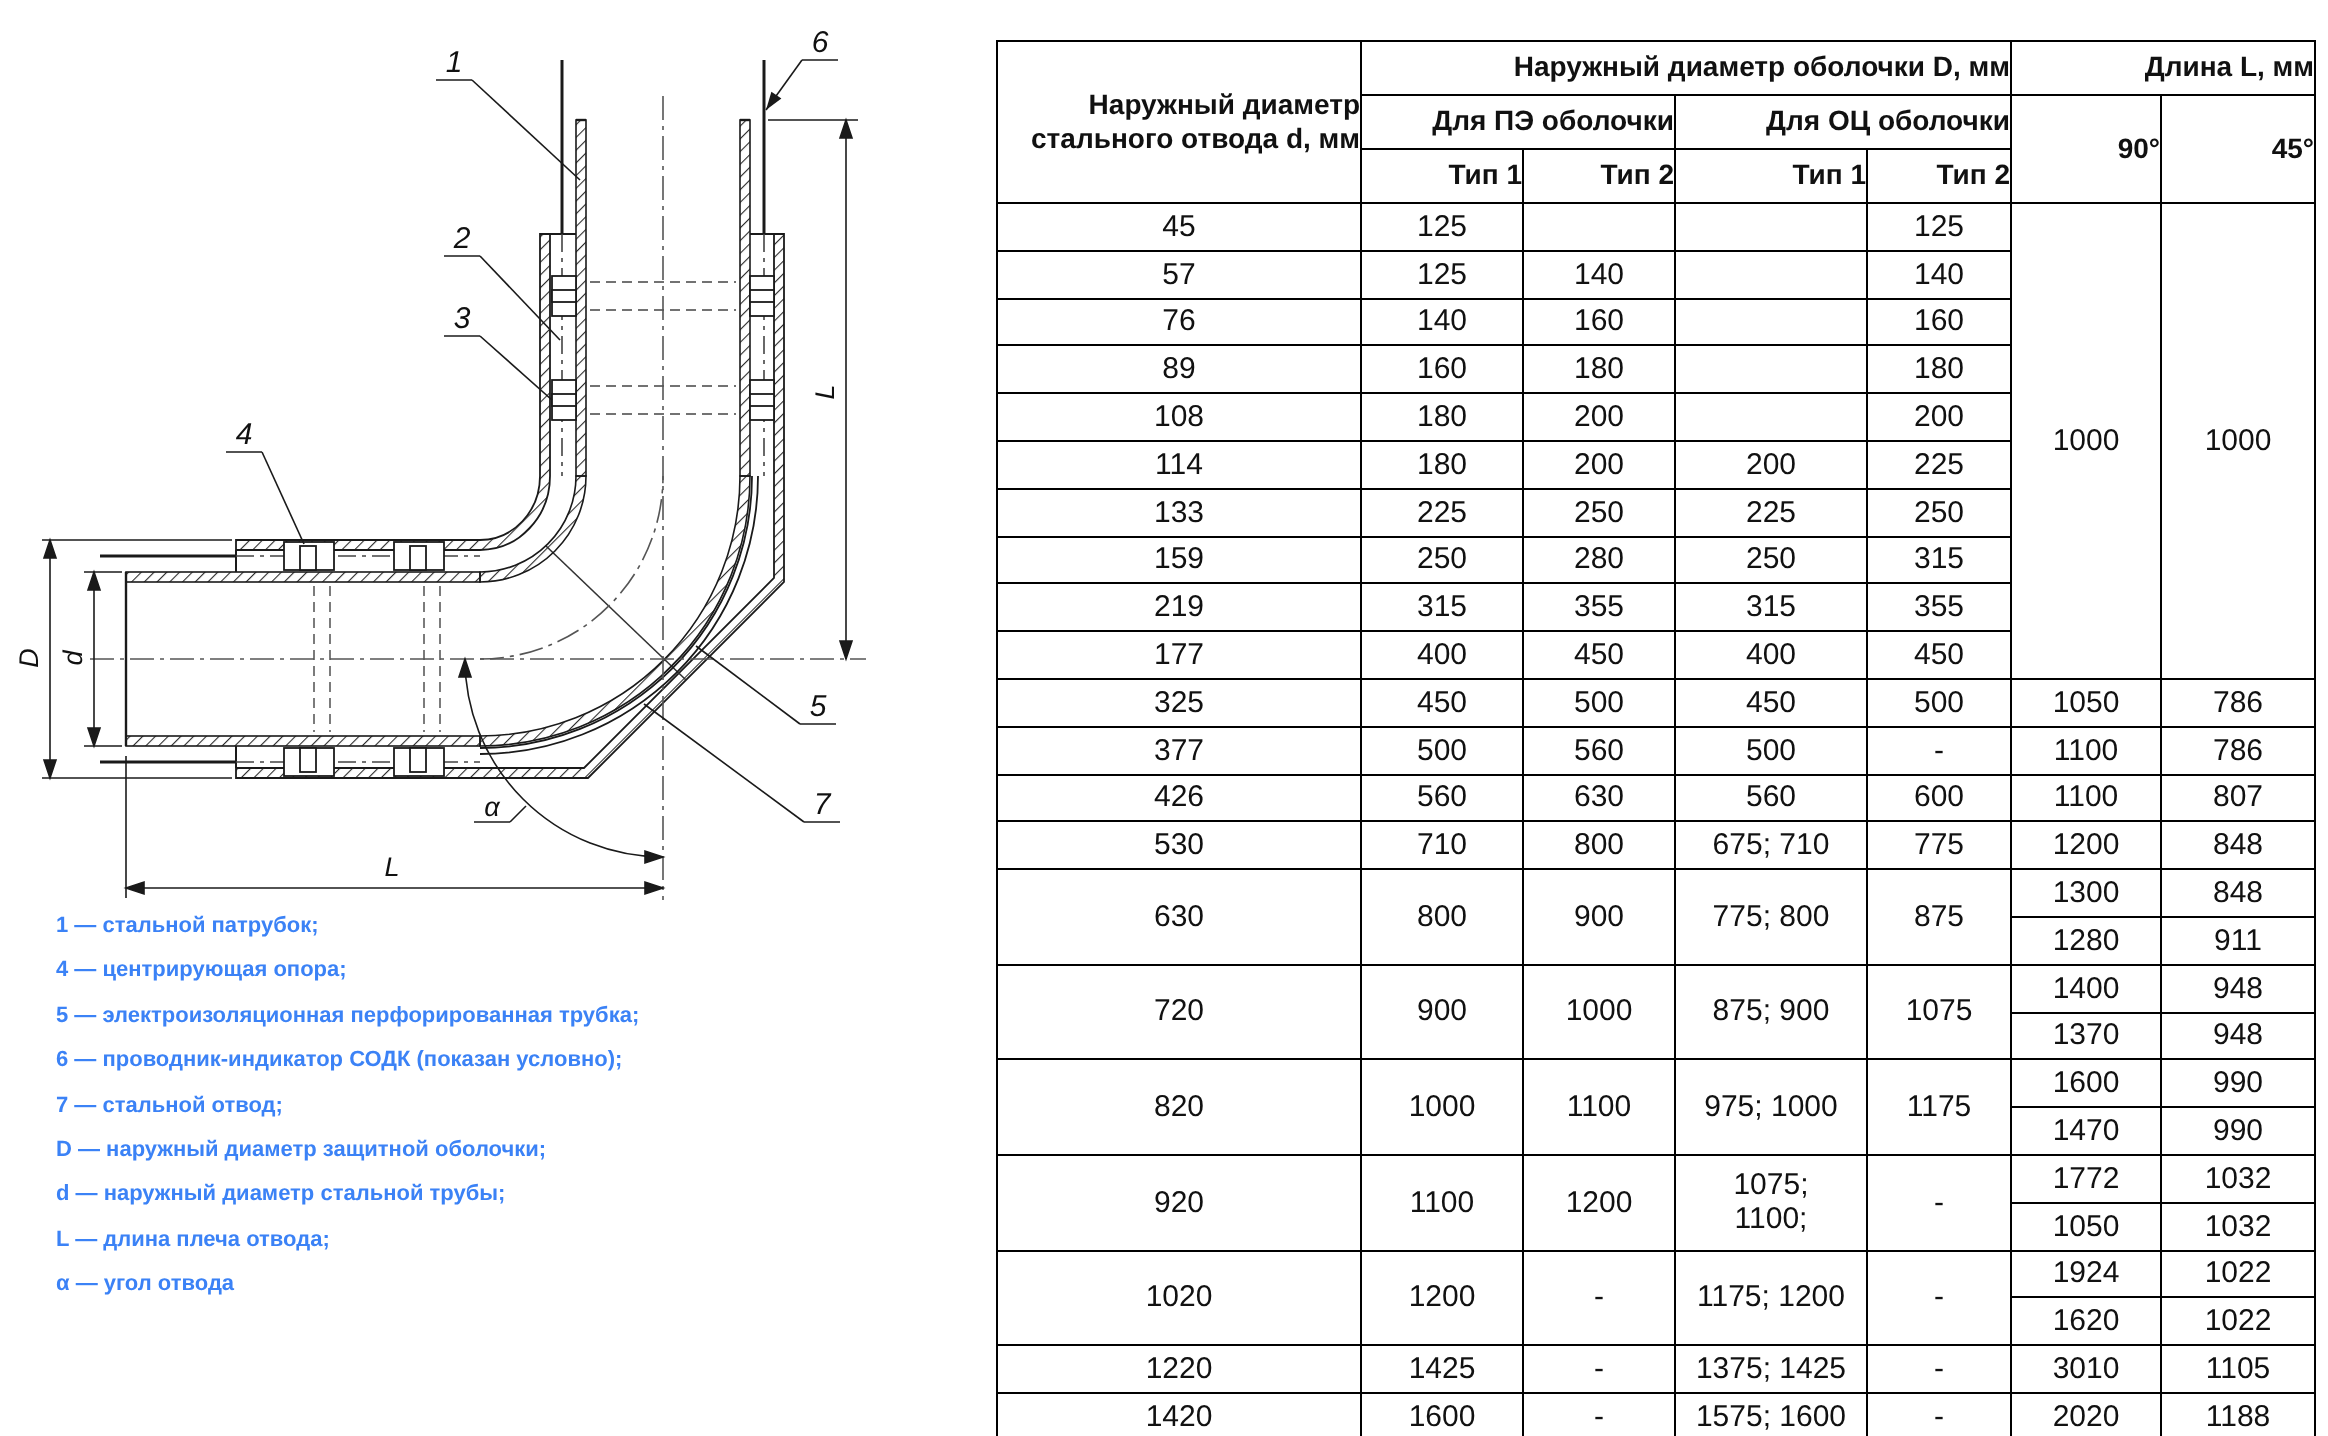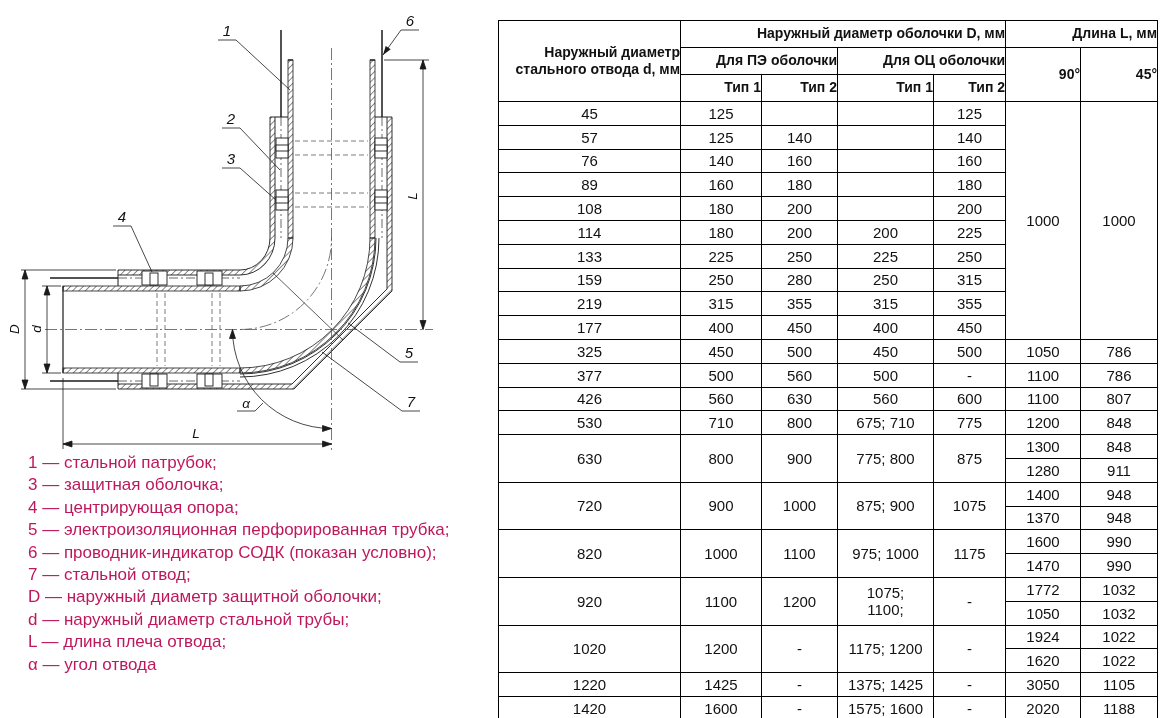--- a/index.html
+++ b/index.html
@@ -1,21 +1,21 @@
 <!DOCTYPE html>
 <html><head>
 <meta charset="utf-8">
 <style>
   html,body{margin:0;padding:0;background:#fff;}
   #stage{position:relative;width:1164px;height:718px;background:#fff;overflow:hidden;
          font-family:"Liberation Sans",sans-serif;color:#111;}
   
   #drawing{position:absolute;left:0;top:0;}
   #legend{position:absolute;left:28px;top:452px;width:470px;
-          font-size:17px;font-weight:400;line-height:22.4px;color:#be185d;}
+          font-size:11px;font-weight:700;line-height:22.4px;color:#3b82f6;}
   
   #dims-table{position:absolute;left:498px;top:20px;width:659px;
               border-collapse:collapse;table-layout:fixed;}
   #dims-table th,#dims-table td{border:1px solid #000;text-align:center;
               vertical-align:middle;padding:0;overflow:hidden;}
   #dims-table th{font-size:14px;font-weight:bold;line-height:1.25;text-align:right;}
   #dims-table td{font-size:15px;font-weight:400;height:22.8px;white-space:pre-line;line-height:1.15;}
   #dims-table thead tr{height:27px;}
   #dims-table{border:1.5px solid #000;}
   svg text{font-family:"Liberation Sans",sans-serif;font-style:italic;fill:#111;}
@@ -171,21 +171,20 @@
     <text x="231" y="124" font-size="15" text-anchor="middle">2</text>
     <text x="231" y="164" font-size="15" text-anchor="middle">3</text>
     <text x="122" y="222" font-size="15" text-anchor="middle">4</text>
     <text x="409" y="358" font-size="15" text-anchor="middle">5</text>
     <text x="410" y="26" font-size="15" text-anchor="middle">6</text>
     <text x="411" y="407" font-size="15" text-anchor="middle">7</text>
   </svg>
 
   <div id="legend">
     <div>1 — стальной патрубок;</div>
-    <div>3 — защитная оболочка;</div>
     <div>4 — центрирующая опора;</div>
     <div>5 — электроизоляционная перфорированная трубка;</div>
     <div>6 — проводник-индикатор СОДК (показан условно);</div>
     <div>7 — стальной отвод;</div>
     <div>D — наружный диаметр защитной оболочки;</div>
     <div>d — наружный диаметр стальной трубы;</div>
     <div>L — длина плеча отвода;</div>
     <div>α — угол отвода</div>
   </div>
 
@@ -392,21 +391,21 @@
         <tr>
           <td>1620</td>
           <td>1022</td>
         </tr>
         <tr>
           <td>1220</td>
           <td>1425</td>
           <td>-</td>
           <td>1375; 1425</td>
           <td>-</td>
-          <td>3050</td>
+          <td>3010</td>
           <td>1105</td>
         </tr>
         <tr>
           <td>1420</td>
           <td>1600</td>
           <td>-</td>
           <td>1575; 1600</td>
           <td>-</td>
           <td>2020</td>
           <td>1188</td>

